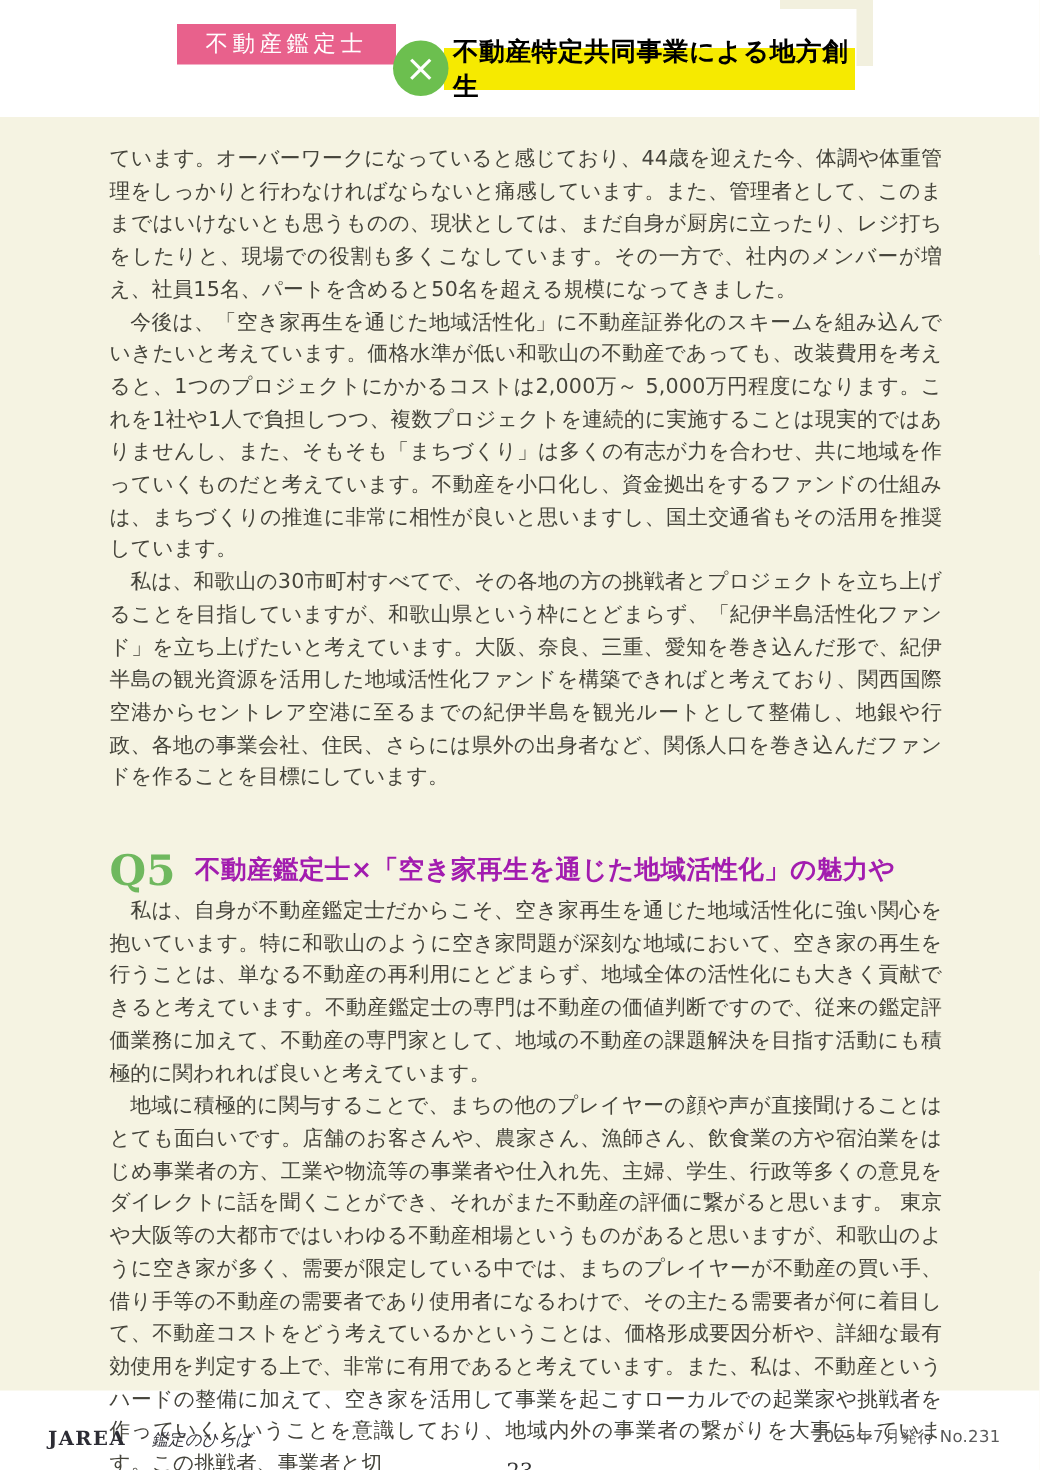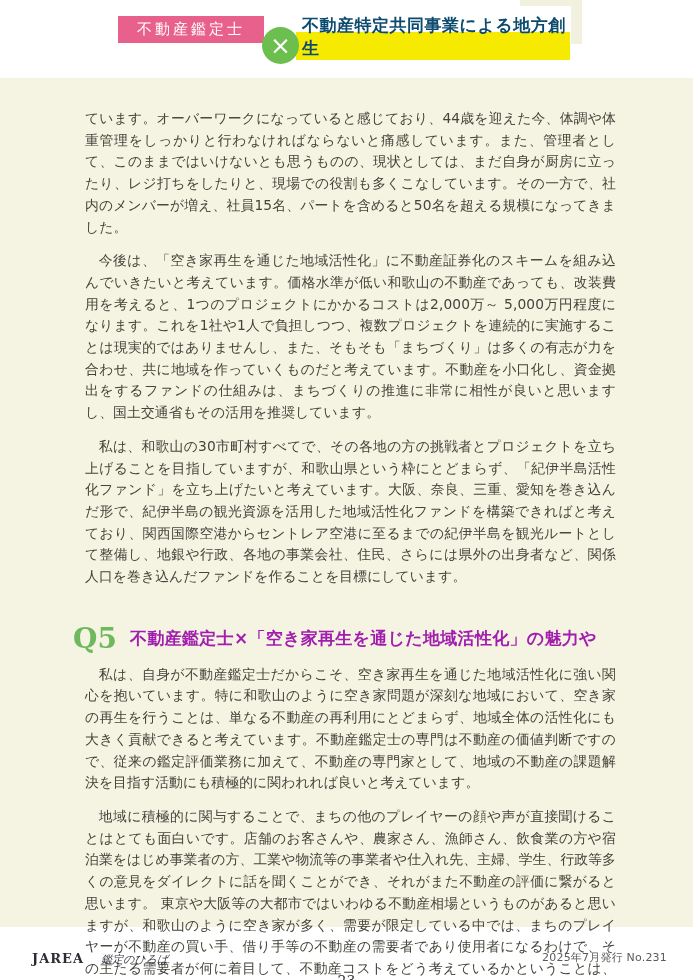--- a/index.html
+++ b/index.html
@@ -14,42 +14,42 @@
 
   
   .banner-pink {
     position:absolute; left:118px; top:16px; width:146px; height:27px;
     background:#e8618c; color:#ffffff;
     font-family:"DejaVu Serif", serif; font-size:15px; letter-spacing:3px;
     display:flex; align-items:center; justify-content:center;
   }
   .banner-yellow {
     position:absolute; left:296px; top:32px; width:274px; height:28px;
-    background:#f6ea00; color:#0c4a6e; font-weight:bold; font-size:17px;
-    letter-spacing:0.5px; display:flex; align-items:flex-end; justify-content:center;
+    background:#f6ea00; color:#000000; font-weight:bold; font-size:17px;
+    letter-spacing:0.5px; display:flex; align-items:center; justify-content:center;
     padding-left:6px; box-sizing:border-box;
   }
   .banner-circle {
     position:absolute; left:262px; top:27px; width:37px; height:37px;
     border-radius:50%; background:#6cbf4f; color:#ffffff;
     display:flex; align-items:center; justify-content:center;
     font-size:25px; line-height:1; z-index:2;
   }
 
   
   .band {
     position:absolute; left:0; top:78px; width:693px; height:849px;
     background:#f5f3e2;
   }
   .textcol {
     position:absolute; left:73px; top:96px; width:555px;
     color:#45443b; font-size:13.8px; line-height:21.7px;
     text-align:justify; letter-spacing:0.1px;
   }
-  p.body-par { margin:12px; }
+  p.body-par { margin:0; }
   p.indent { text-indent:1em; }
 
   
   .q-block { display:flex; gap:13px; margin-top:38px; margin-bottom:3px; }
   .q-label {
     font-family:"DejaVu Serif", serif; font-weight:bold;
     color:#6fb85e; font-size:28px; line-height:26px; flex:0 0 auto;
   }
   .q-text {
     font-weight:bold; color:#a21caf; font-size:17px; line-height:24px;

